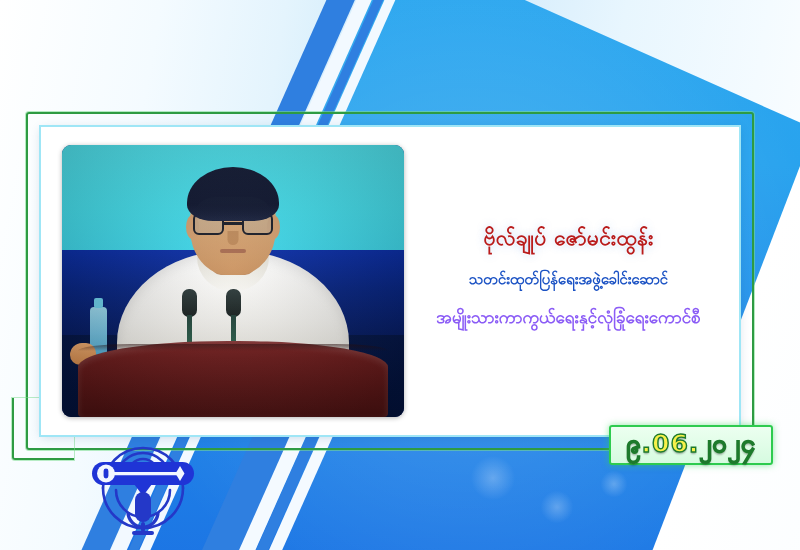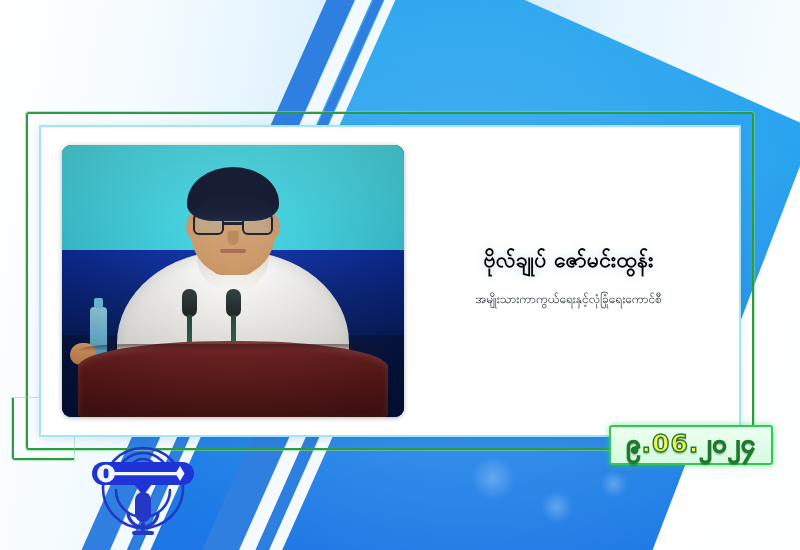--- a/index.html
+++ b/index.html
@@ -192,31 +192,31 @@
 
   
   .text-col{
     flex:1 1 auto;
     display:flex; flex-direction:column; justify-content:center; align-items:center;
     padding:0 16px 8px 10px;
     text-align:center;
   }
   .t-name{
     font-size:21px; font-weight:bold; letter-spacing:.3px;
-    color:#000000;
+    color:#b91c1c;
     text-shadow:0 1px 0 rgba(255,255,255,.9), 0 0 8px rgba(70,140,230,.35);
     margin-bottom:16px; line-height:1.35;
   }
   .t-role{
     font-size:15px; font-weight:bold; color:#1b52c4;
     text-shadow:0 1px 0 rgba(255,255,255,.9);
     margin-bottom:16px; line-height:1.4;
   }
   .t-org{
-    font-size:12px; font-weight:normal; color:#0f172a;
+    font-size:17px; font-weight:bold; color:#8b5cf6;
     text-shadow:0 1px 0 rgba(255,255,255,.9);
     line-height:1.4; white-space:nowrap;
   }
 
   
   .date-badge{
     position:absolute; right:27px; top:425px;
     padding:3px 15px 5px;
     background:linear-gradient(180deg,#ecfff0,#d6fbe0);
     border:2px solid #2ecb4f;
@@ -298,20 +298,21 @@
           <span class="cap"></span>
           <span class="stem"></span>
         </div>
 
         <div class="podium"></div>
         <div class="ph-vign"></div>
       </div>
 
       <div class="text-col">
         <div class="t-name">ဗိုလ်ချုပ် ဇော်မင်းထွန်း</div>
+        <div class="t-role">သတင်းထုတ်ပြန်ရေးအဖွဲ့ခေါင်းဆောင်</div>
         <div class="t-org">အမျိုးသားကာကွယ်ရေးနှင့်လုံခြုံရေးကောင်စီ</div>
       </div>
 
     </div>
   </div>
 
   <div class="date-badge">၉.06.၂၀၂၄</div>
 
   <div class="mic-logo">
     <svg viewBox="0 0 126 104" width="126" height="104" aria-hidden="true">

